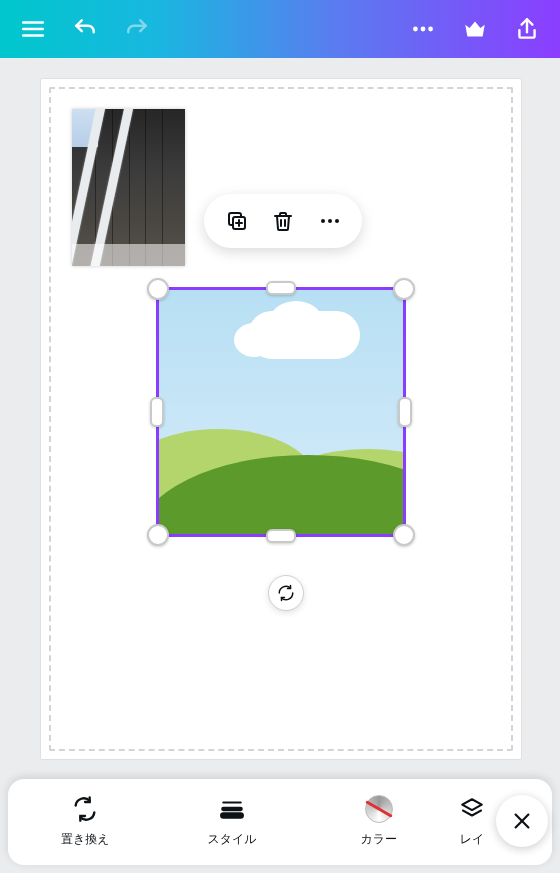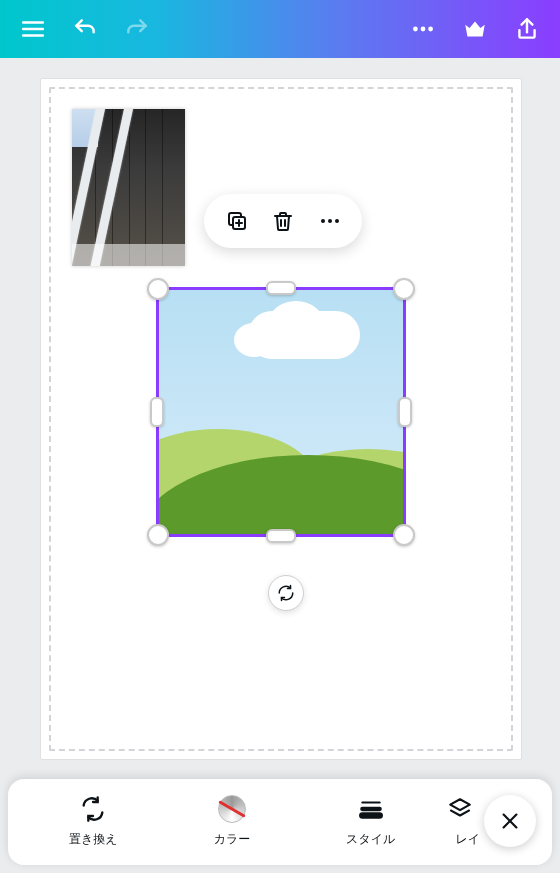--- a/index.html
+++ b/index.html
@@ -41,34 +41,34 @@
   .handle{position:absolute;width:18px;height:18px;border-radius:50%;background:#fff;border:2px solid #c9c9c9;box-shadow:0 1px 3px rgba(0,0,0,.2);}
   .h-nw{left:-11px;top:-11px;} .h-ne{right:-11px;top:-11px;} .h-sw{left:-11px;bottom:-11px;} .h-se{right:-11px;bottom:-11px;}
   .handle-edge{position:absolute;background:#fff;border:2px solid #c9c9c9;border-radius:6px;box-shadow:0 1px 3px rgba(0,0,0,.2);}
   .he-n{left:50%;top:-8px;width:26px;height:10px;transform:translateX(-50%);}
   .he-s{left:50%;bottom:-8px;width:26px;height:10px;transform:translateX(-50%);}
   .he-w{left:-8px;top:50%;width:10px;height:26px;transform:translateY(-50%);}
   .he-e{right:-8px;top:50%;width:10px;height:26px;transform:translateY(-50%);}
   
   .rotate{position:absolute;left:227px;top:496px;width:34px;height:34px;border-radius:50%;background:#fff;border:1px solid #d0d0d0;display:flex;align-items:center;justify-content:center;box-shadow:0 2px 6px rgba(0,0,0,.12);}
   
-  .bottom{position:absolute;left:8px;right:8px;bottom:8px;height:84px;background:#fff;border-radius:16px;box-shadow:0 -2px 10px rgba(0,0,0,.12);display:flex;align-items:center;padding:0 16px 2px;margin-top:35px;}
+  .bottom{position:absolute;left:8px;right:8px;bottom:8px;height:84px;background:#fff;border-radius:16px;box-shadow:0 -2px 10px rgba(0,0,0,.12);display:flex;align-items:center;padding:0 4px 2px;margin-top:35px;}
   .bitem{flex:1;min-width:0;display:flex;flex-direction:column;align-items:center;justify-content:center;gap:8px;font-size:12px;color:#0d1216;position:relative;}
   .bitem .bicon{width:28px;height:28px;display:flex;align-items:center;justify-content:center;}
   .dot-ind{position:absolute;top:-4px;right:18px;width:8px;height:8px;border-radius:50%;background:#8b3dff;}
   .close{width:52px;height:52px;border-radius:50%;background:#fff;display:flex;align-items:center;justify-content:center;box-shadow:0 2px 10px rgba(0,0,0,.2);margin-left:4px;flex-shrink:0;}
   .checker{width:26px;height:26px;background-image:
     linear-gradient(45deg,#bfbfbf 25%,transparent 25%),
     linear-gradient(-45deg,#bfbfbf 25%,transparent 25%),
     linear-gradient(45deg,transparent 75%,#bfbfbf 75%),
     linear-gradient(-45deg,transparent 75%,#bfbfbf 75%);
     background-size:10px 10px;background-position:0 0,0 5px,5px -5px,-5px 0;background-color:#e9e9e9;}
   .colorball{width:26px;height:26px;border-radius:50%;background:conic-gradient(#999,#ccc,#fff,#ccc,#999);position:relative;border:1px solid #bbb;}
   .colorball::after{content:"";position:absolute;left:-2px;right:-2px;top:50%;height:3px;background:#e03131;transform:translateY(-50%) rotate(30deg);border-radius:2px;}
-  .last-trunc{overflow:hidden;white-space:nowrap;width:40px;text-align:right;}
+  .last-trunc{overflow:hidden;white-space:nowrap;width:40px;text-align:center;}
 </style>
 </head>
 <body>
 
 <div class="topbar">
   <div class="tb-left">
     <div class="ico">
       <svg width="26" height="26" viewBox="0 0 24 24" fill="none" stroke="#fff" stroke-width="2.4" stroke-linecap="round">
           <line x1="3" y1="6" x2="21" y2="6"></line>
           <line x1="3" y1="12" x2="21" y2="12"></line>
@@ -191,33 +191,33 @@
           <path d="M4 9a7 7 0 0 1 12-4"></path>
           <polyline points="16 2 16 6 12 6"></polyline>
           <path d="M20 15a7 7 0 0 1-12 4"></path>
           <polyline points="8 22 8 18 12 18"></polyline>
         </svg>
     </div>
     <span>置き換え</span>
   </div>
   <div class="bitem">
     <div class="bicon">
-        <div class="colorball"></div>
-      </div>
-    <span>カラー</span>
-  </div>
-  <div class="bitem">
-    <div class="bicon">
       <svg width="26" height="26" viewBox="0 0 24 24" stroke="#0d1216" stroke-linecap="round">
           <line x1="4" y1="6" x2="20" y2="6" stroke-width="2"></line>
           <line x1="4" y1="12" x2="20" y2="12" stroke-width="4"></line>
           <line x1="4" y1="18" x2="20" y2="18" stroke-width="6"></line>
         </svg>
     </div>
     <span>スタイル</span>
+  </div>
+  <div class="bitem">
+    <div class="bicon">
+        <div class="colorball"></div>
+      </div>
+    <span>カラー</span>
   </div>
   <div class="bitem" style="flex:0 0 40px">
     <div class="bicon">
       <svg width="26" height="26" viewBox="0 0 24 24" fill="none" stroke="#0d1216" stroke-width="2" stroke-linejoin="round">
           <polygon points="12 3 21 8 12 13 3 8 12 3"></polygon>
           <polyline points="3 13 12 18 21 13"></polyline>
         </svg>
     </div>
     <span class="last-trunc">レイ</span>
   </div>

